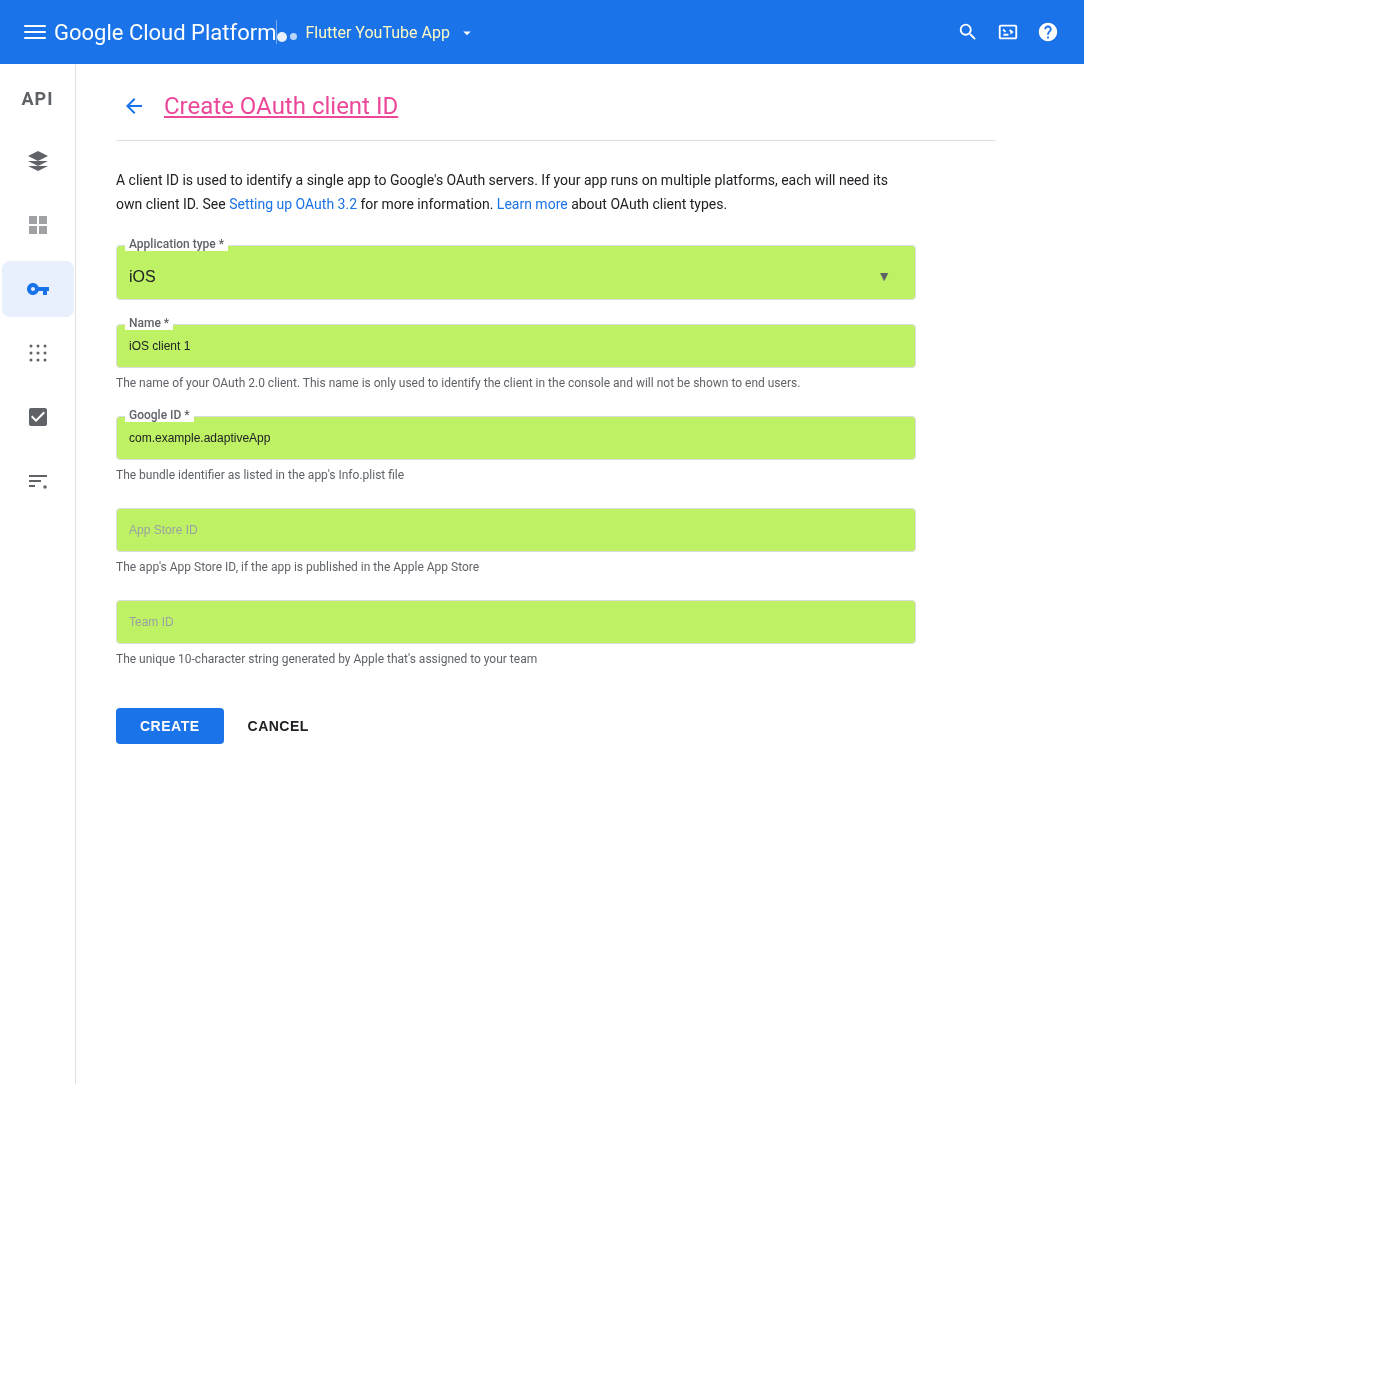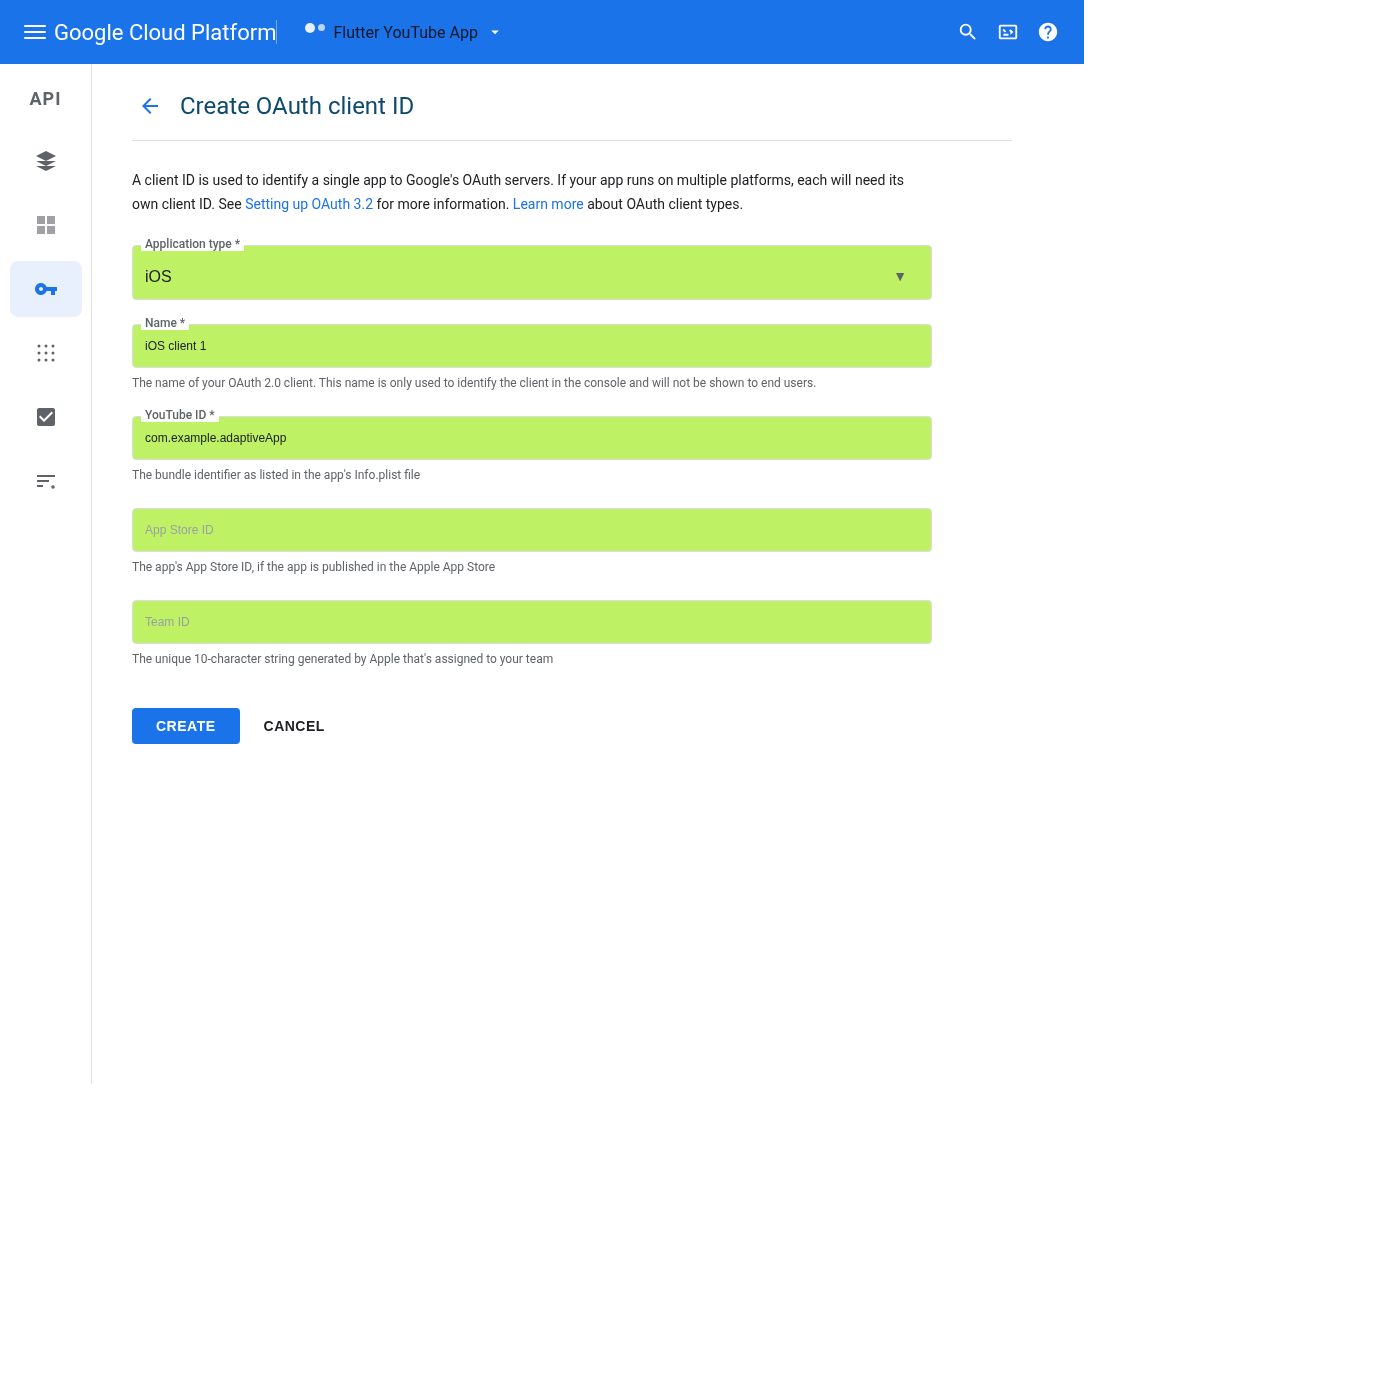--- a/index.html
+++ b/index.html
@@ -35,26 +35,25 @@
       color: white;
       letter-spacing: 0;
     }
     .header-divider {
       width: 1px;
       height: 24px;
       background: rgba(255,255,255,0.4);
     }
     .header-project {
       display: flex;
-      align-items: flex-start;
+      align-items: flex-end;
       gap: 8px;
-      color: #0f172a;
+      color: #fef9c3;
       font-size: 16px;
       cursor: pointer;
-      margin-left: 28px;
     }
     .header-project-dots {
       display: flex;
       gap: 3px;
       align-items: center;
     }
     .header-project-dot {
       width: 8px;
       height: 8px;
       border-radius: 50%;
@@ -74,21 +73,21 @@
     }
 
     
     .main-layout {
       display: flex;
       min-height: calc(1084px - 64px);
     }
 
     
     .sidebar {
-      width: 92px;
+      width: 76px;
       background: #fff;
       border-right: 1px solid #e0e0e0;
       display: flex;
       flex-direction: column;
       align-items: center;
       padding-top: 16px;
       gap: 8px;
     }
     .api-badge {
       font-size: 18px;
@@ -137,21 +136,22 @@
       display: flex;
       align-items: center;
       justify-content: center;
       cursor: pointer;
       color: #1a73e8;
       font-size: 20px;
     }
     .page-title {
       font-size: 24px;
       font-weight: 400;
-      color: #0c4a6e;
+      color: #ec4899;
+      text-decoration: underline;
     }
 
     
     .form-description {
       font-size: 14px;
       line-height: 1.7;
       color: #202124;
       margin-bottom: 28px;
       max-width: 780px;
     }
@@ -387,21 +387,21 @@
     <div class="form-group">
       <div class="form-field">
         <span class="form-field-label required">Name</span>
         <input class="form-input" type="text" value="iOS client 1" style="">
       </div>
       <div class="form-hint">The name of your OAuth 2.0 client. This name is only used to identify the client in the console and will not be shown to end users.</div>
     </div>
 
     <div class="form-group">
       <div class="form-field">
-        <span class="form-field-label required">YouTube ID</span>
+        <span class="form-field-label required">Google ID</span>
         <input class="form-input" type="text" value="com.example.adaptiveApp" style="">
       </div>
       <div class="form-hint">The bundle identifier as listed in the app's Info.plist file</div>
     </div>
 
     <div class="form-group">
       <div class="form-field">
         <input class="form-input" type="text" placeholder="App Store ID" style="">
       </div>
       <div class="form-hint">The app's App Store ID, if the app is published in the Apple App Store</div>

